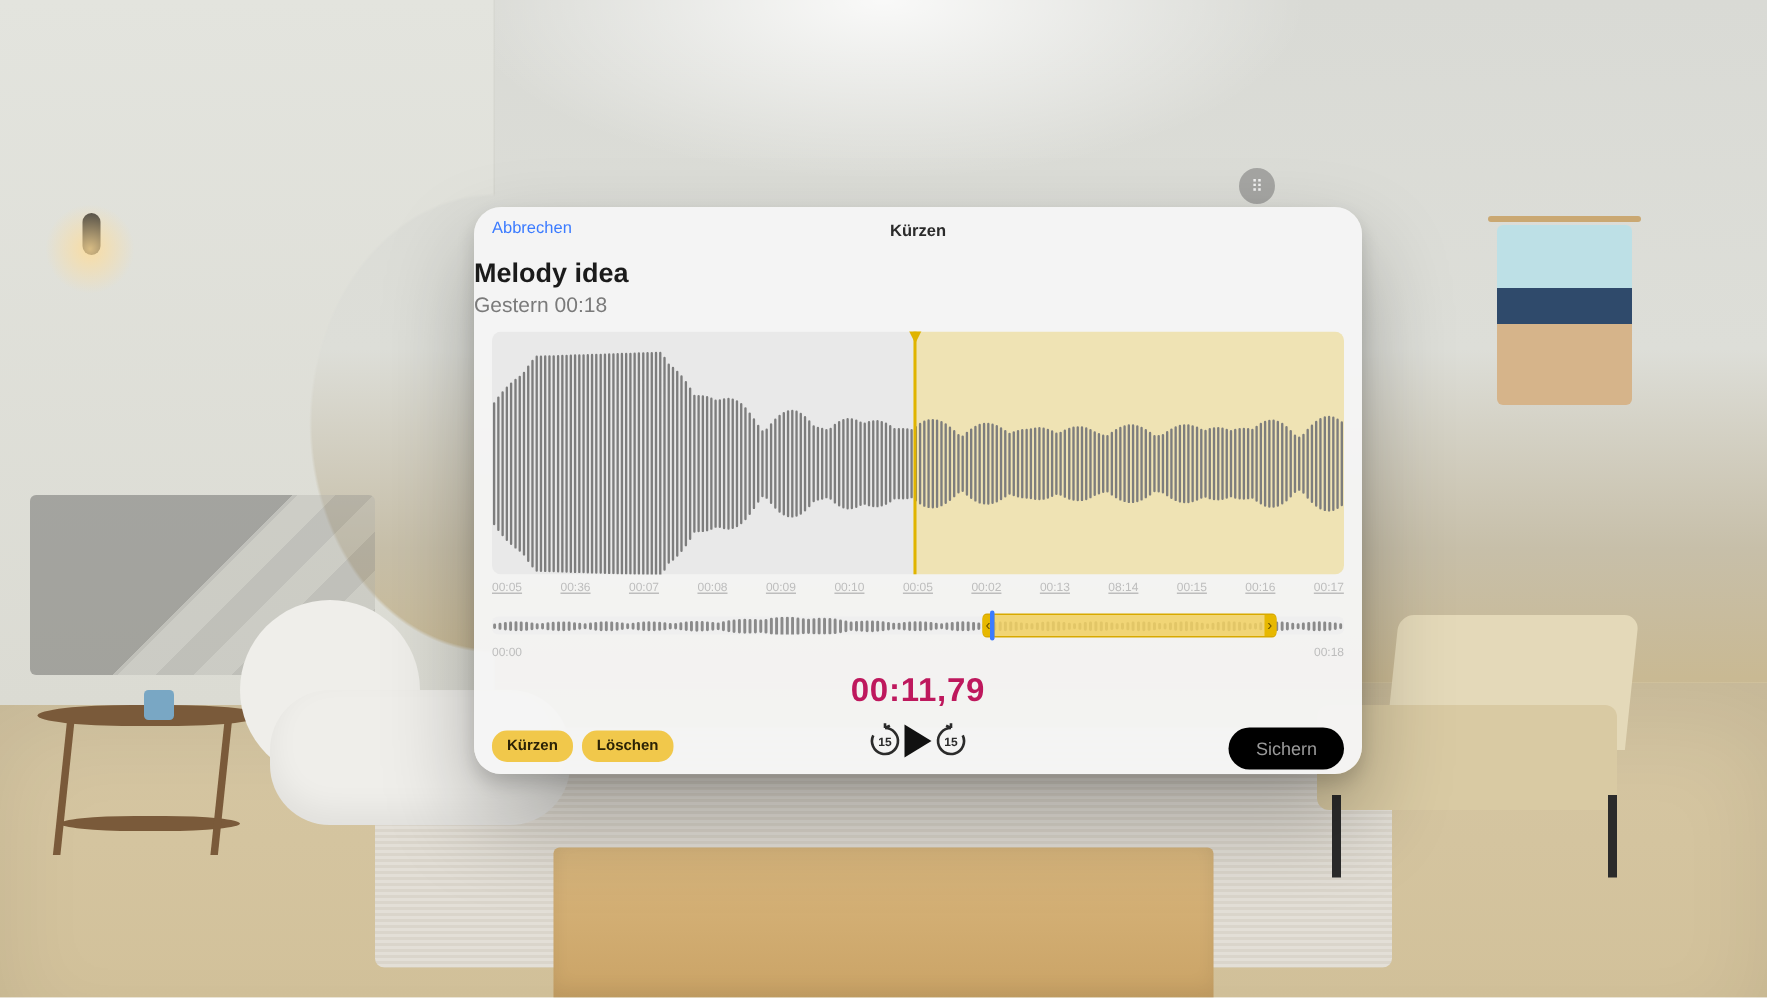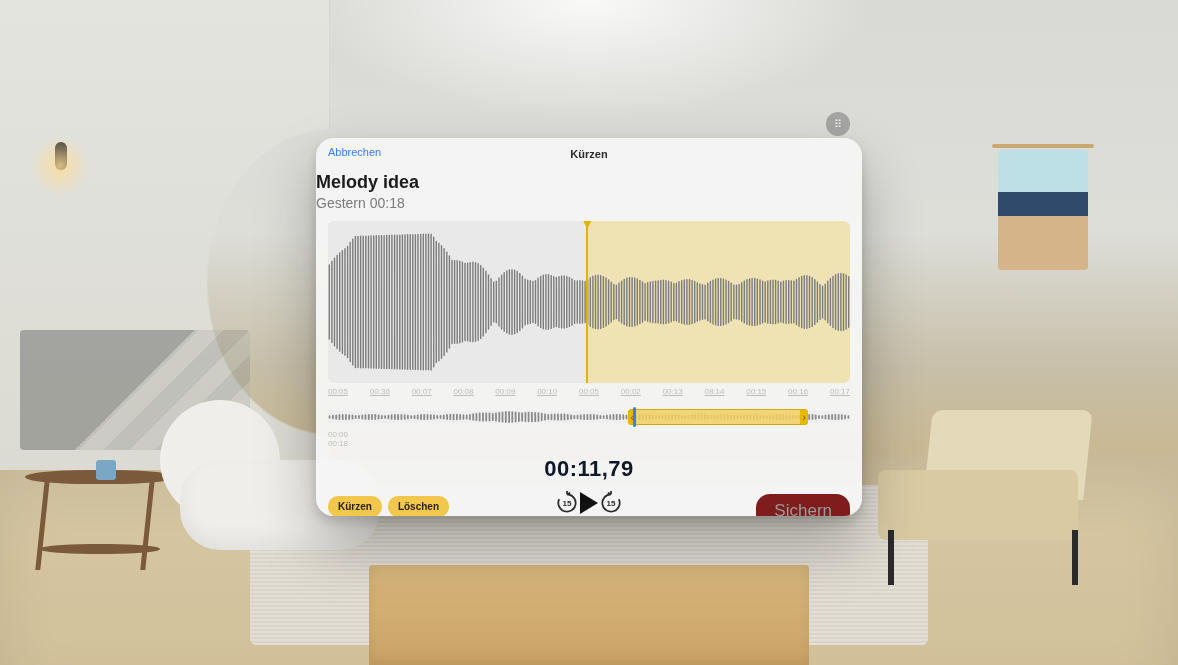--- a/index.html
+++ b/index.html
@@ -50,21 +50,21 @@
       border-radius:4px; }
     .wall-art .stick{ position:absolute; left:-6px; right:-6px; top:-6px; height:4px; background:#caa872; border-radius:2px;}
     .wicker-chair { position:absolute; right:70px; top:410px; width:240px; height:180px; }
     .wicker-chair .seat { position:absolute; left:10px; top:60px; width:200px; height:70px; background:#d9caa3; border-radius:8px; }
     .wicker-chair .back { position:absolute; left:60px; top:0; width:160px; height:90px; background:#e4d9b9; border-radius:10px 10px 0 0; transform: skewX(-6deg); }
     .wicker-chair .legs { position:absolute; left:20px; top:120px; width:190px; height:55px; border-left:6px solid #2b2b2b; border-right:6px solid #2b2b2b; }
     .floating-btn { position:absolute; right:328px; top:112px; width:24px; height:24px; border-radius:50%;
       background: rgba(120,120,120,.55); display:flex; align-items:center; justify-content:center; color:#f2f2f2; font-size:11px; }
     
     .window {
-      position:absolute; left:316px; top:138px; width:546px; height:378px;
+      position:absolute; left:316px; top:138px; width:592px; height:378px;
       background: rgba(245,245,245,.96);
       border-radius: 18px; box-shadow: 0 30px 60px rgba(0,0,0,.28), 0 6px 12px rgba(0,0,0,.15);
       overflow:hidden;
     }
     .win-header { position:relative; height:32px; text-align:center; display:flex; align-items:center; justify-content:center; }
     .cancel-link { position:absolute; left:12px; top:8px; color:#3b7bff; font-size:11px; cursor:pointer; }
     .win-title-small { font-size:11px; color:#2b2b2b; font-weight:600; }
     .memo-head { margin-top:2px; }
     .memo-title { font-size:18px; font-weight:700; color:#1b1b1b; }
     .memo-sub { font-size:14px; color:#7a7a7a; margin-top:2px; }
@@ -81,33 +81,33 @@
     .ruler { display:flex; justify-content:space-between; padding:4px 12px 0; font-size:8px; color:#bdbdbd;text-decoration:underline; }
 
     .scrub { position:relative; margin:10px 12px 0; height:22px; }
     .scrub-track { position:absolute; left:0; right:0; top:5px; height:12px; background:#efefef; border-radius:4px; overflow:hidden; }
     .scrub-wave { position:absolute; inset:0; }
     .scrub-sel { position:absolute; top:3px; height:16px; background:rgba(241,208,96,.85); border-radius:3px; border:1.5px solid #d8a900; }
     .scrub-sel .h { position:absolute; top:0; bottom:0; width:8px; background:#e7b800; display:flex; align-items:center; justify-content:center; color:#6b5400; font-size:10px; }
     .scrub-sel .h.left{ left:-1px; border-radius:3px 0 0 3px; }
     .scrub-sel .h.right{ right:-1px; border-radius:0 3px 3px 0; }
     .scrub-play { position:absolute; top:1px; bottom:1px; width:3px; background:#3b7bff; border-radius:2px; }
-    .scrub-labels { display:flex; justify-content:space-between; font-size:8px; color:#bdbdbd; margin:2px 12px 0;flex-direction:column; }
-
-    .time-big { text-align:center; margin-top:8px; font-size:22px; font-weight:700; color:#0f172a; letter-spacing:.5px; }
+    .scrub-labels { display:flex; justify-content:space-between; font-size:8px; color:#bdbdbd; margin:2px 12px 0; }
+
+    .time-big { text-align:center; margin-top:8px; font-size:22px; font-weight:700; color:#be185d; letter-spacing:.5px; }
 
     .controls-row { position:relative; height:46px; margin-top:6px; }
     .left-btns { position:absolute; left:12px; top:8px; display:flex; gap:6px; }
     .pill { background:#f1c84b; color:#2b2206; font-size:10px; font-weight:600; padding:5px 10px; border-radius:10px; cursor:pointer; }
     .center-ctrls { position:absolute; left:50%; top:2px; transform:translateX(-50%); display:flex; align-items:center; }
     .skip { width:26px; height:26px; position:relative; cursor:pointer; color:#2b2b2b; }
     .skip svg { width:26px; height:26px; display:block; }
     .skip .num { position:absolute; inset:0; display:flex; align-items:center; justify-content:center; font-size:8px; font-weight:600; }
     .play { width:0; height:0; border-left:18px solid #111; border-top:11px solid transparent; border-bottom:11px solid transparent; cursor:pointer; }
-    .save-btn { position:absolute; right:12px; top:6px; background:#7f1d1d; color:#9a9a9a; font-size:17px; padding:7px 18px; border-radius:14px;text-decoration:underline; }
+    .save-btn { position:absolute; right:12px; top:6px; background:#000000; color:#9a9a9a; font-size:12px; padding:7px 18px; border-radius:14px; }
   </style>
 </head>
 <body>
 
 <div class="scene">
   <div class="floor"></div>
   <div class="rug"></div>
   <div class="table"></div>
   <div class="wall-arch"></div>
   <div class="stairs"></div>

